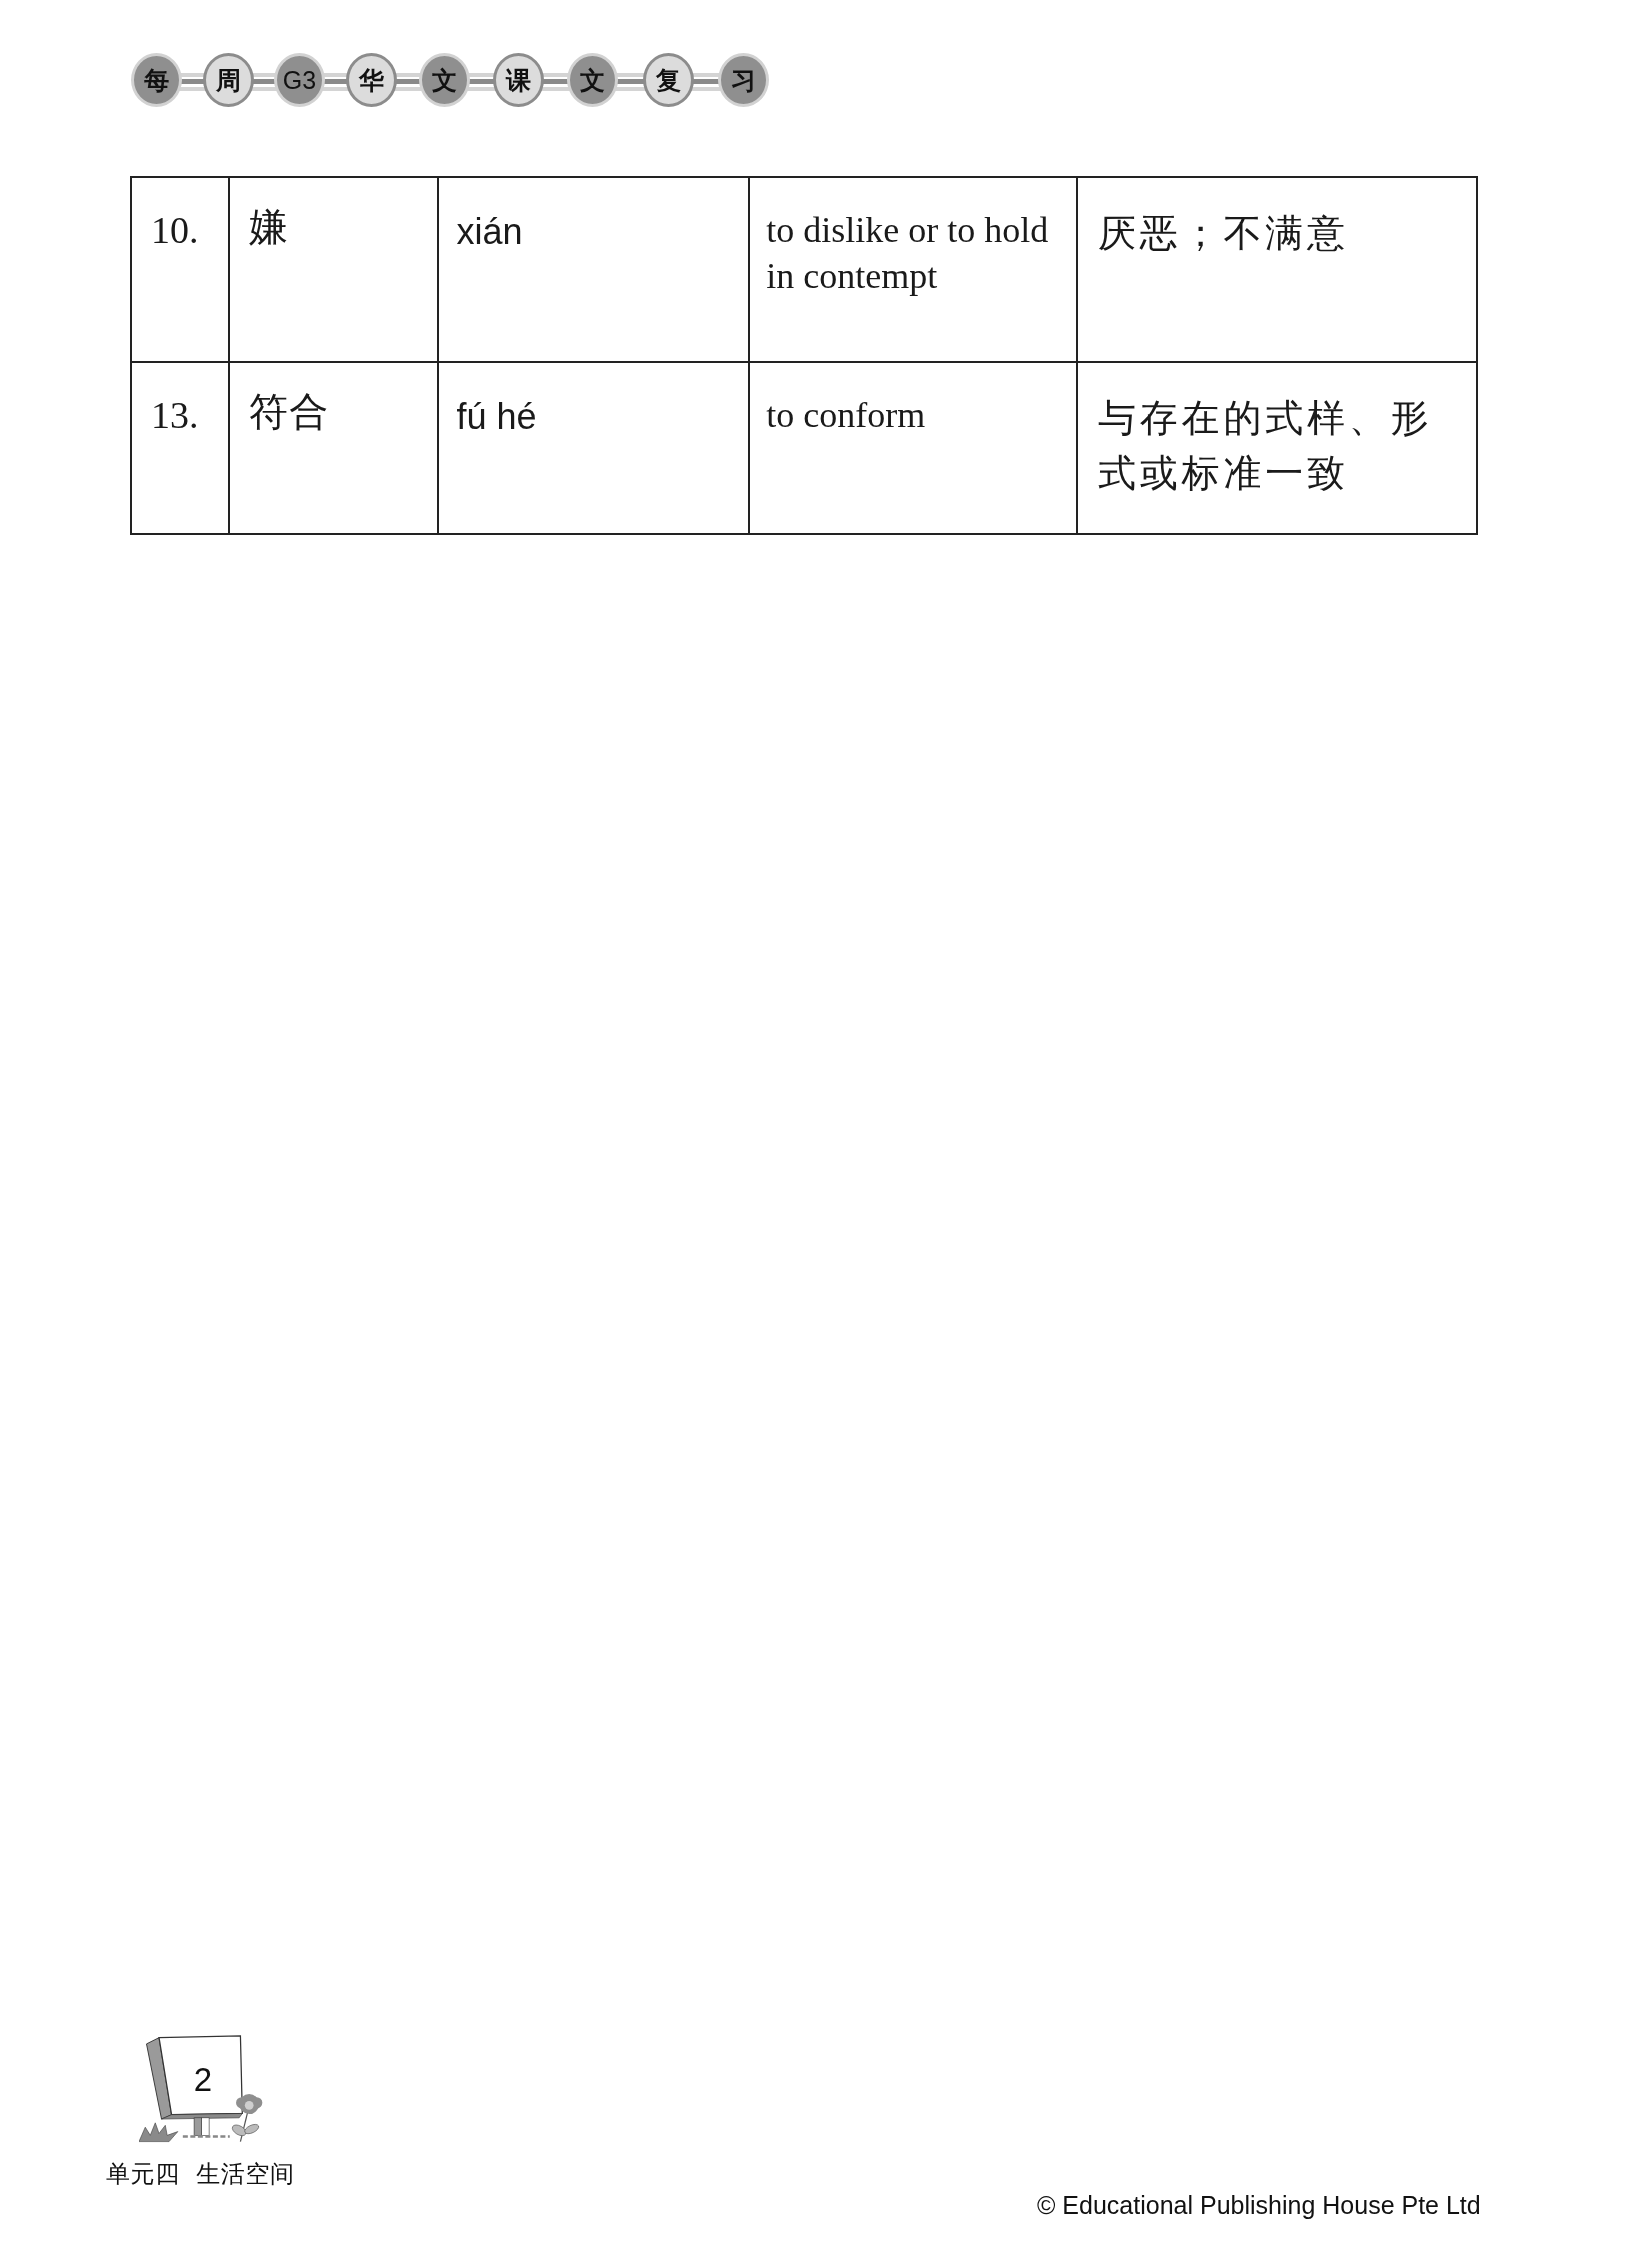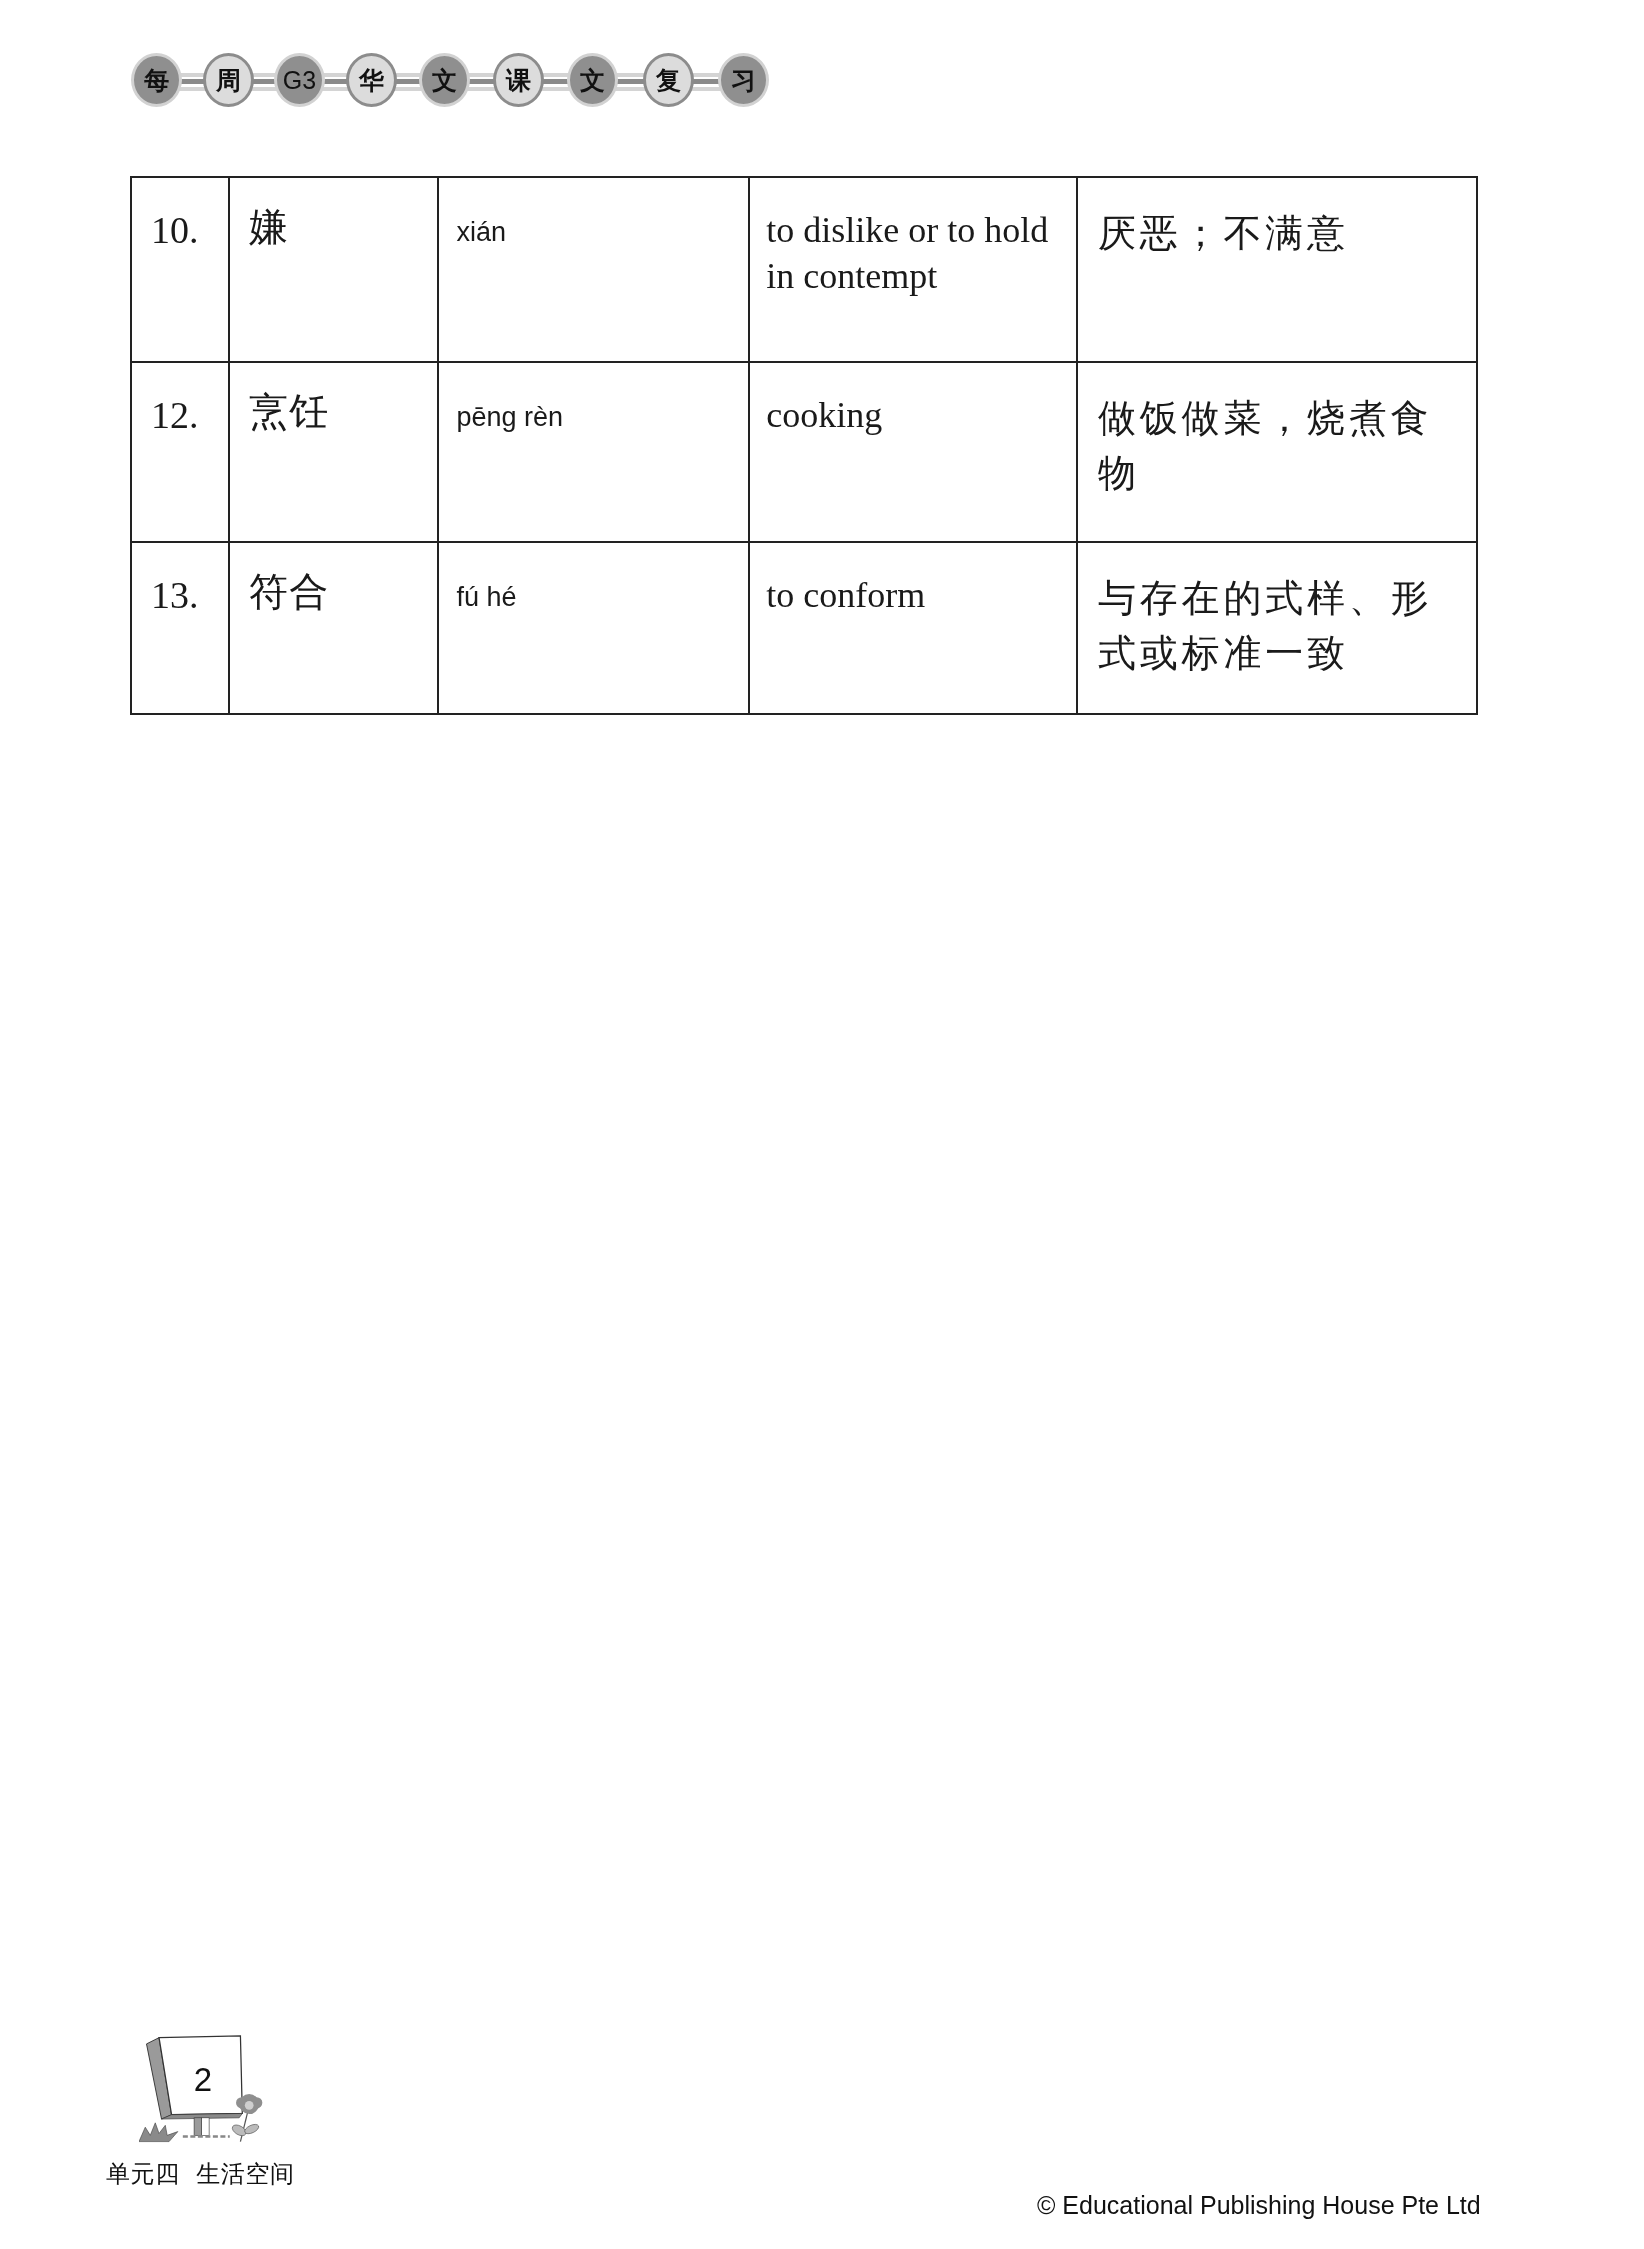--- a/index.html
+++ b/index.html
@@ -24,21 +24,21 @@
   .vocab-table { position:absolute; left:130px; top:176px; border-collapse:collapse;
                  table-layout:fixed; }
   .vocab-table td { border:2.5px solid #222; vertical-align:top; padding:0; box-sizing:border-box; }
   .vocab-table col.c-num { width:98px; }
   .vocab-table col.c-word { width:209px; }
   .vocab-table col.c-pinyin { width:311px; }
   .vocab-table col.c-eng { width:328px; }
   .vocab-table col.c-def { width:400px; }
   .cell-num { font-family:"Liberation Serif", serif; font-size:38px; padding:33px 0 0 19px !important; line-height:38px;margin-left:21px; }
   .cell-word { font-family:"DejaVu Serif", serif; font-size:39px; padding:29px 0 0 19px !important; line-height:40px; letter-spacing:1.3px; }
-  .cell-pinyin { font-family:"Liberation Sans", sans-serif; font-size:27px; padding:35px 0 0 17.5px !important; line-height:38px;border-radius:8px; }
+  .cell-pinyin { font-family:"Liberation Sans", sans-serif; font-size:36px; padding:35px 0 0 17.5px !important; line-height:38px;border-radius:8px; }
   .cell-eng { font-family:"Liberation Serif", serif; font-size:36px; padding:29px 15px 0 16.3px !important; line-height:46px; }
   .cell-def { font-family:"DejaVu Serif", serif; font-size:38px; padding:27.6px 15px 0 20px !important; line-height:55px; letter-spacing:3.8px;margin-left:32px; }
 
   
   .page-sign { position:absolute; left:139px; top:2030px; width:144px; height:113px; }
   .page-number { position:absolute; left:188px; top:2063px; width:30px; text-align:center;
                  font-family:"Liberation Sans", sans-serif; font-size:33px; line-height:33px; color:#111; }
   .unit-title { position:absolute; left:106px; top:2158px; font-family:"DejaVu Sans", sans-serif;
                 font-size:24px; color:#111; white-space:pre; letter-spacing:0.6px;text-align:center; }
   .copyright { position:absolute; left:1037px; top:2147px; font-family:"Liberation Sans", sans-serif;
@@ -71,27 +71,20 @@
       <col class="c-def">
   </colgroup>
   <tbody>
       <tr style="height:185px">
     <td class="cell-num">10.</td>
     <td class="cell-word">嫌</td>
     <td class="cell-pinyin">xián</td>
     <td class="cell-eng">to dislike or to hold in contempt</td>
     <td class="cell-def">厌恶；不满意</td>
   </tr>
-  <tr style="height:180px">
-    <td class="cell-num">12.</td>
-    <td class="cell-word">烹饪</td>
-    <td class="cell-pinyin">pēng rèn</td>
-    <td class="cell-eng">cooking</td>
-    <td class="cell-def">做饭做菜，烧煮食物</td>
-  </tr>
   <tr style="height:172px">
     <td class="cell-num">13.</td>
     <td class="cell-word">符合</td>
     <td class="cell-pinyin">fú hé</td>
     <td class="cell-eng">to conform</td>
     <td class="cell-def">与存在的式样、形式或标准一致</td>
   </tr>
 </tbody>
   </table>
 

